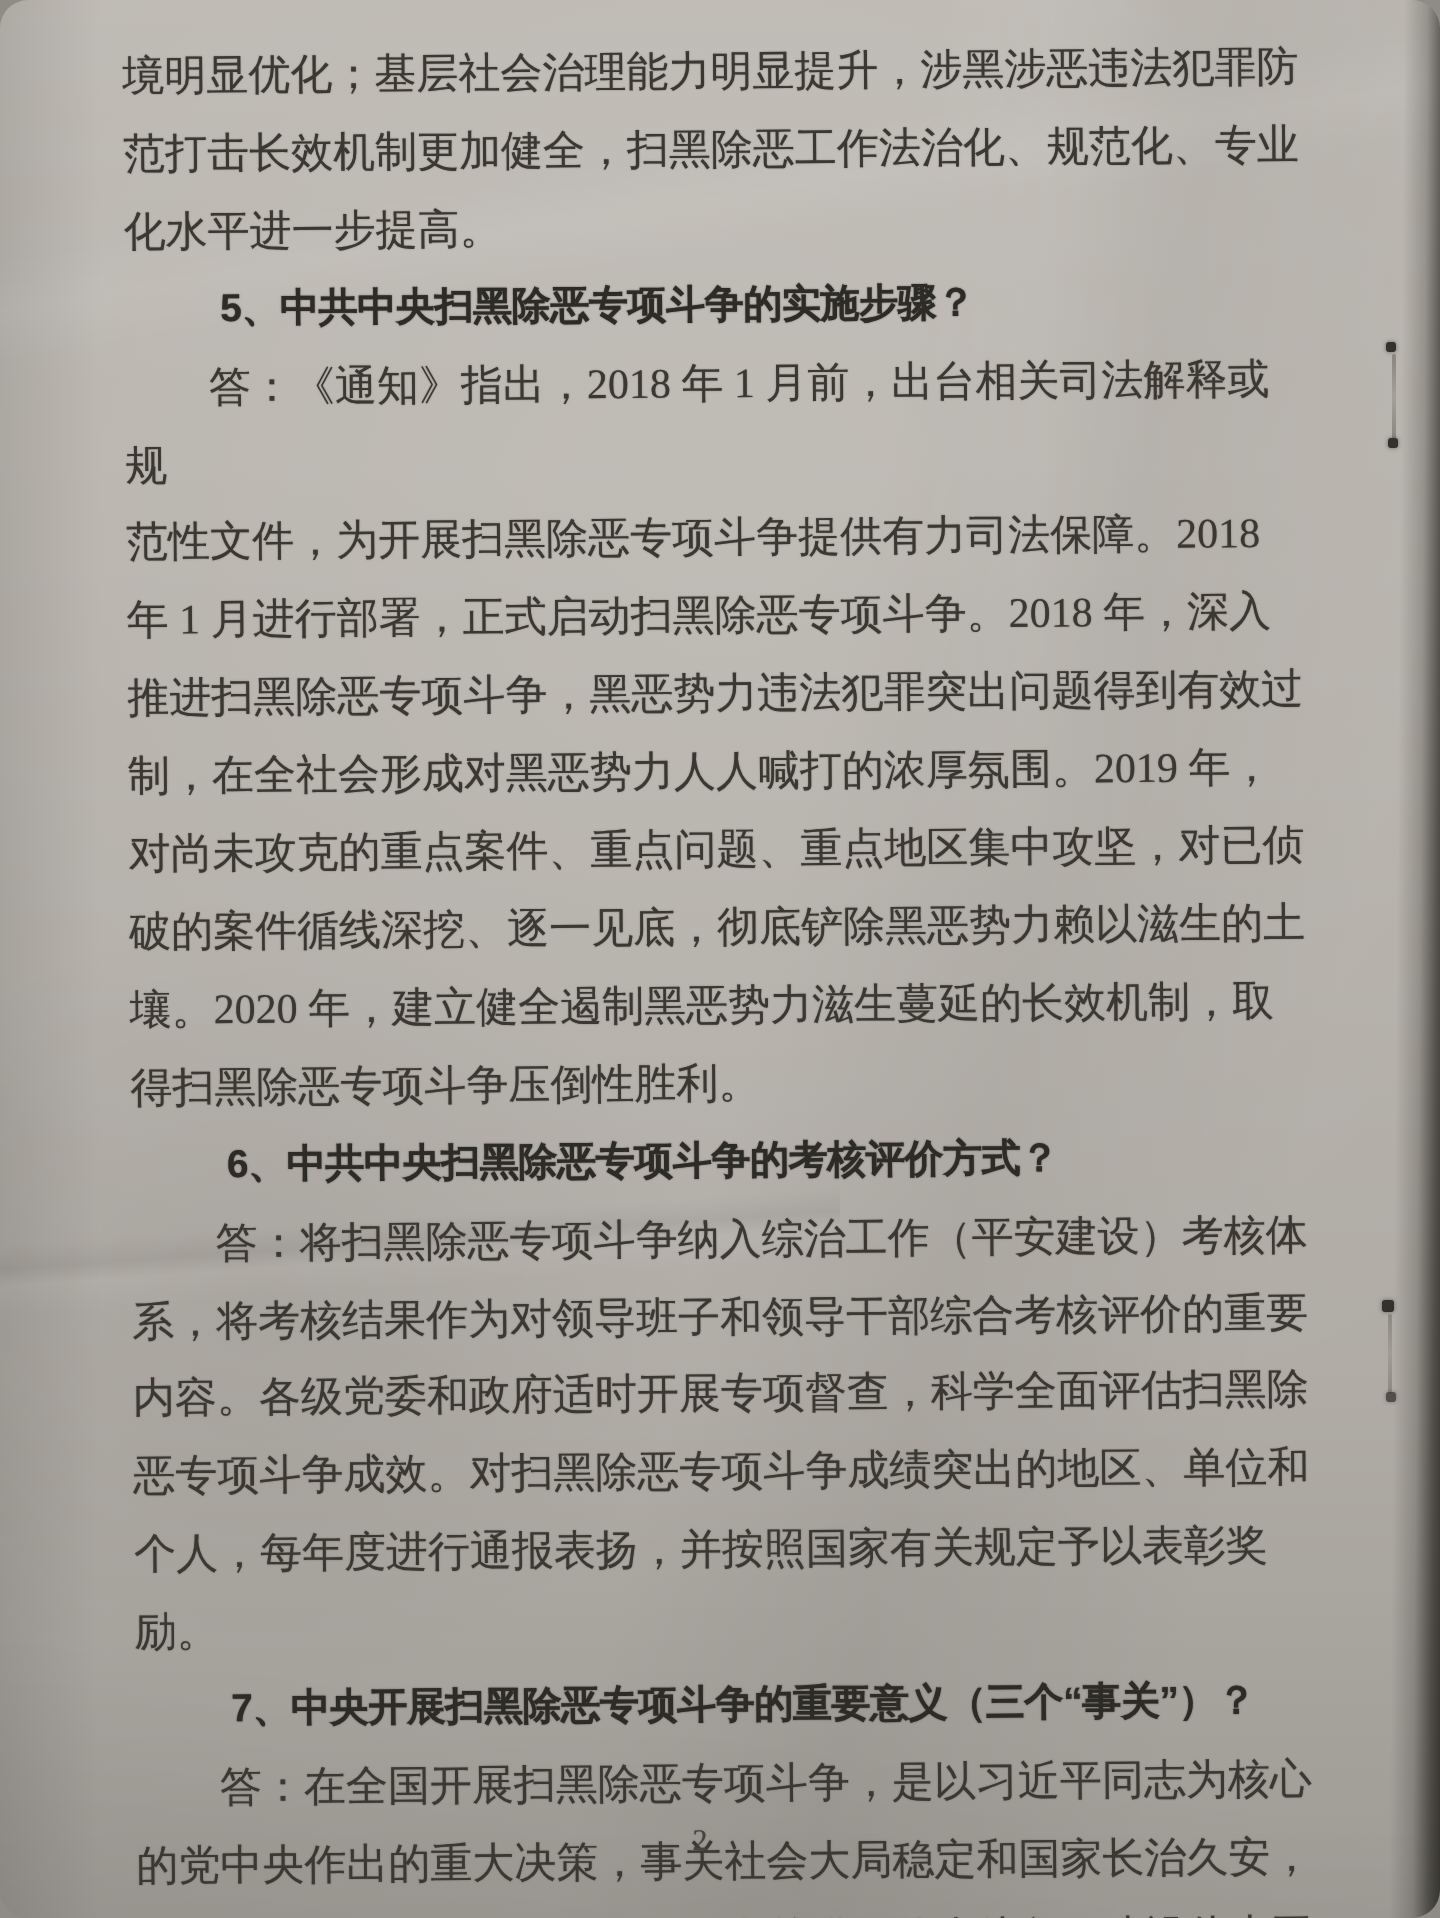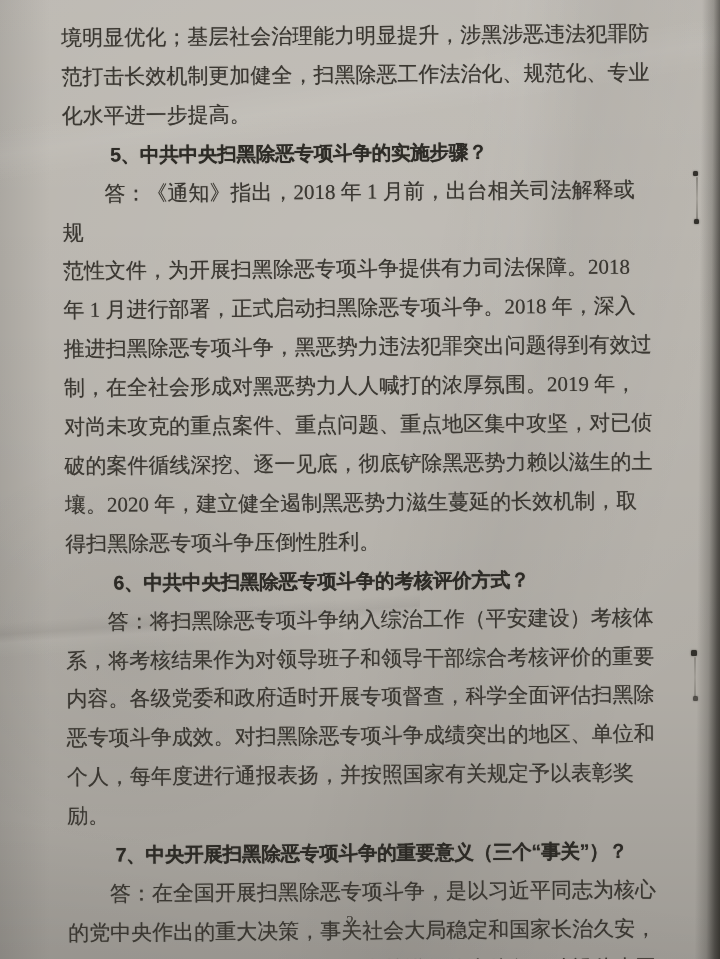--- a/index.html
+++ b/index.html
@@ -11,20 +11,21 @@
   }
   .photo {
     position: relative;
     width: 720px; height: 959px;
     background:
       radial-gradient(130% 95% at 50% 28%, rgba(255,255,255,0.10), rgba(255,255,255,0) 58%),
       linear-gradient(to right, rgba(0,0,0,0.09), rgba(0,0,0,0) 7%),
       linear-gradient(to bottom, rgba(255,255,255,0.06), rgba(0,0,0,0) 22%, rgba(0,0,0,0.05) 72%, rgba(0,0,0,0.14) 100%),
       var(--paper, #b9b5ae);
     overflow: hidden;
+    border-radius: 14px;
   }
   .shading {
     position: absolute; inset: 0;
     background:
       linear-gradient(103deg, rgba(0,0,0,0) 52%, rgba(0,0,0,0.045) 66%, rgba(0,0,0,0) 84%),
       linear-gradient(171deg, rgba(255,255,255,0) 12%, rgba(255,255,255,0.06) 14.5%, rgba(255,255,255,0) 17%),
       linear-gradient(8deg, rgba(0,0,0,0.05) 0%, rgba(0,0,0,0) 14%),
       radial-gradient(45% 30% at 18% 68%, rgba(0,0,0,0.05), rgba(0,0,0,0) 70%);
     pointer-events: none;
   }

